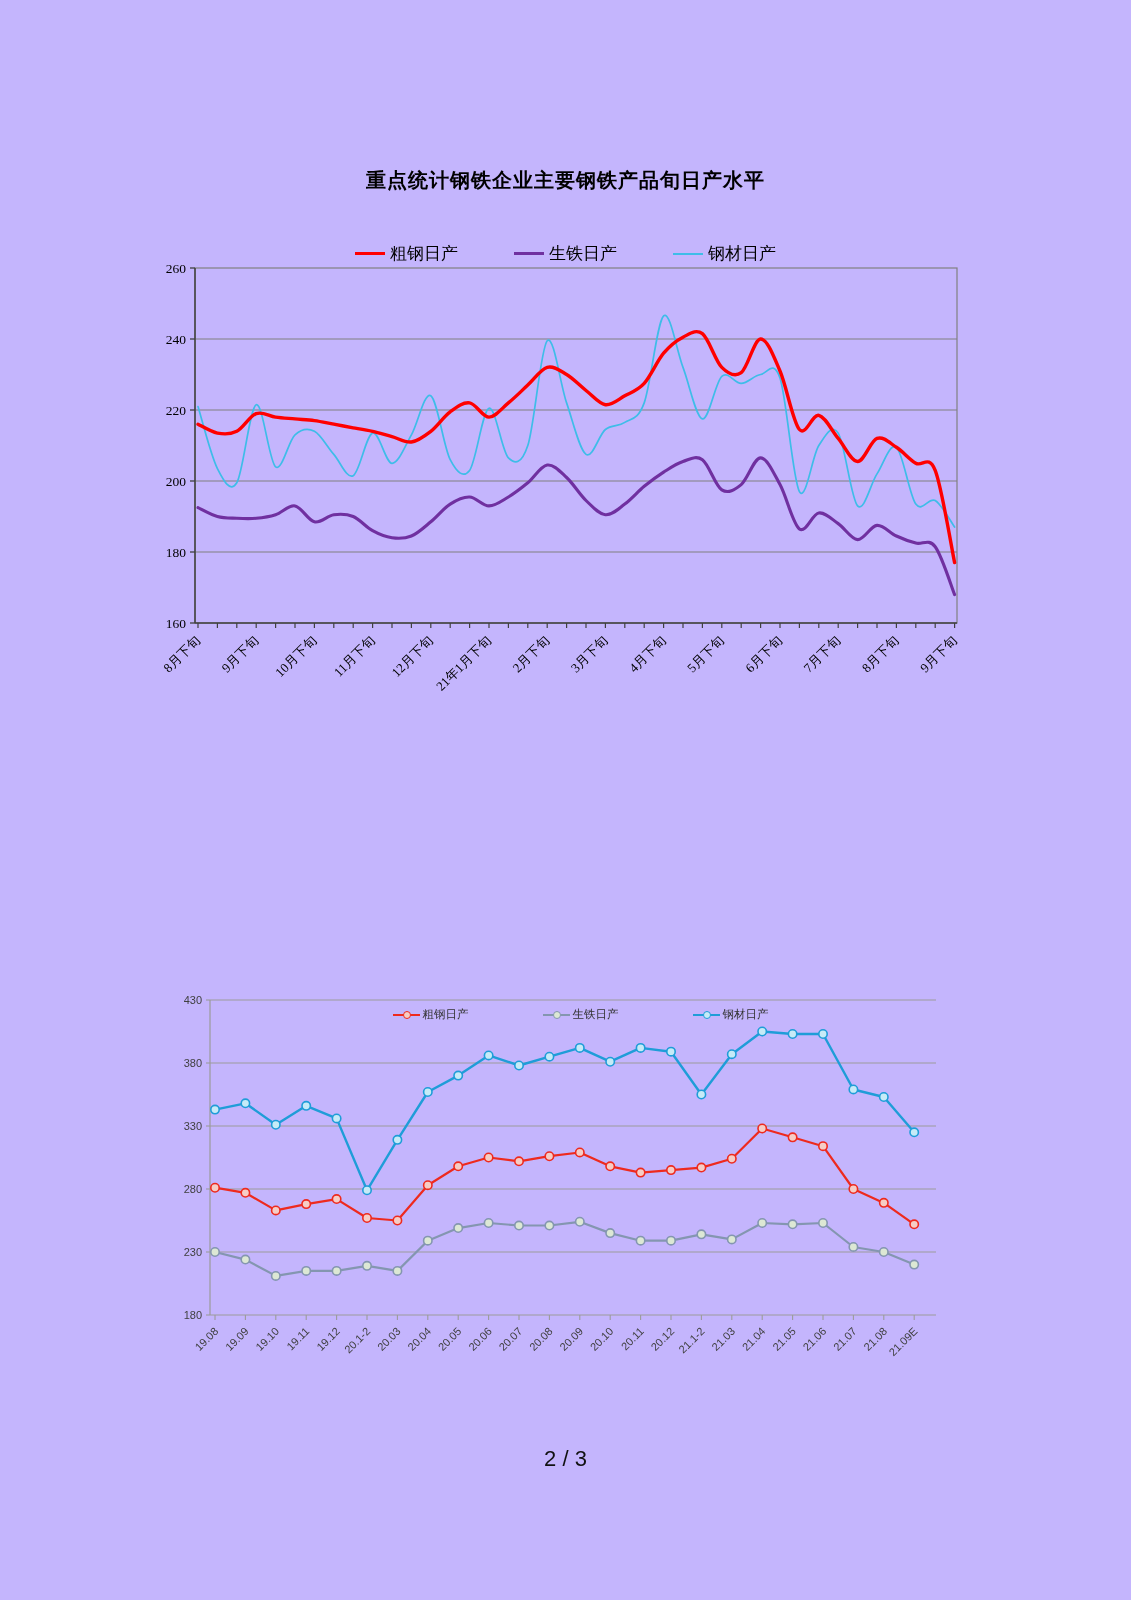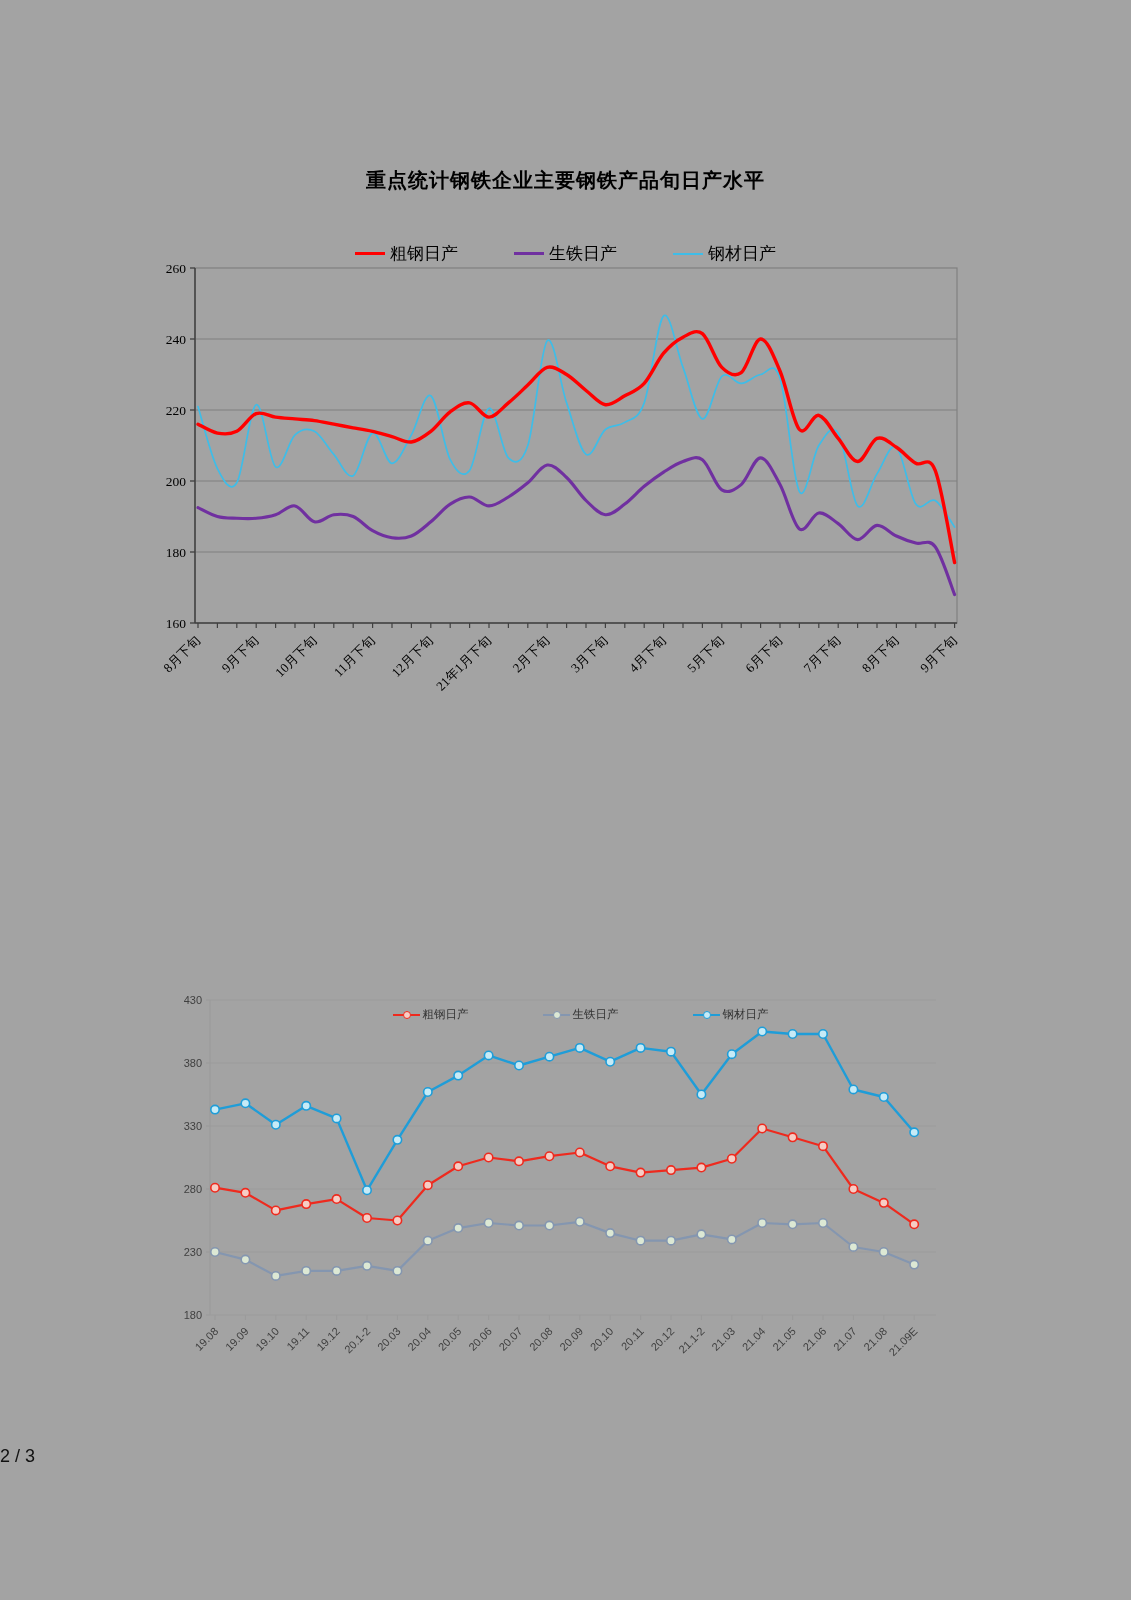--- a/index.html
+++ b/index.html
@@ -1,36 +1,36 @@
 <!DOCTYPE html>
 <html><head>
 <meta charset="utf-8">
 <style>
   html,body{margin:0;padding:0;background:#ffffff;}
-  .page{position:relative;width:1131px;height:1600px;background:#a3a3a3;overflow:hidden;
+  .page{position:relative;width:1131px;height:1600px;background:#c4b5fd;overflow:hidden;
         font-family:"Liberation Serif",serif;color:#000;}
   .doc-title{position:absolute;top:167px;left:0;width:100%;text-align:center;
         font-family:"Liberation Sans",sans-serif;font-weight:bold;font-size:20px;letter-spacing:1px;}
   .legend1{position:absolute;top:242px;left:0;width:100%;display:flex;justify-content:center;
         align-items:center;gap:56px;font-family:"Liberation Sans",sans-serif;font-size:17px;}
   .legend1 .item{display:flex;align-items:center;}
   .legend1 .sw{display:inline-block;width:30px;height:0;margin-right:5px;border-top:3px solid #000;}
   .para{position:absolute;left:145px;top:704px;width:820px;font-size:23.5px;}
   .para .line{height:53px;line-height:53px;white-space:nowrap;}
   .para .just{text-align:justify;text-align-last:justify;white-space:normal;height:53px;overflow:hidden;}
   .para .first{text-indent:57px;}
   .legend2{position:absolute;top:1007px;left:30px;width:1101px;display:flex;justify-content:center;
         align-items:center;gap:74px;font-family:"Liberation Sans",sans-serif;font-size:11.5px;color:#333;}
   .legend2 .item{display:flex;align-items:center;}
   .sw2{position:relative;width:27px;height:9px;margin-right:3px;display:inline-block;}
   .sw2 .ln{position:absolute;left:0;right:0;top:3.5px;height:2px;background:#000;}
   .sw2 .dt{position:absolute;left:10px;top:0.5px;width:8px;height:8px;border-radius:50%;
         border:1.5px solid #000;box-sizing:border-box;background:#fff;}
-  .footer{position:absolute;top:1446px;left:0;width:100%;
-        font-family:"Liberation Sans",sans-serif;font-size:18px;color:#111;}
+  .footer{position:absolute;top:1446px;left:0;width:100%;text-align:center;
+        font-family:"Liberation Sans",sans-serif;font-size:22px;color:#111;}
   #charts-svg{position:absolute;left:0;top:0;}
 </style>
 </head>
 <body>
 
 <div class="page">
 
   <div class="doc-title">重点统计钢铁企业主要钢铁产品旬日产水平</div>
 
   <div class="legend1">

